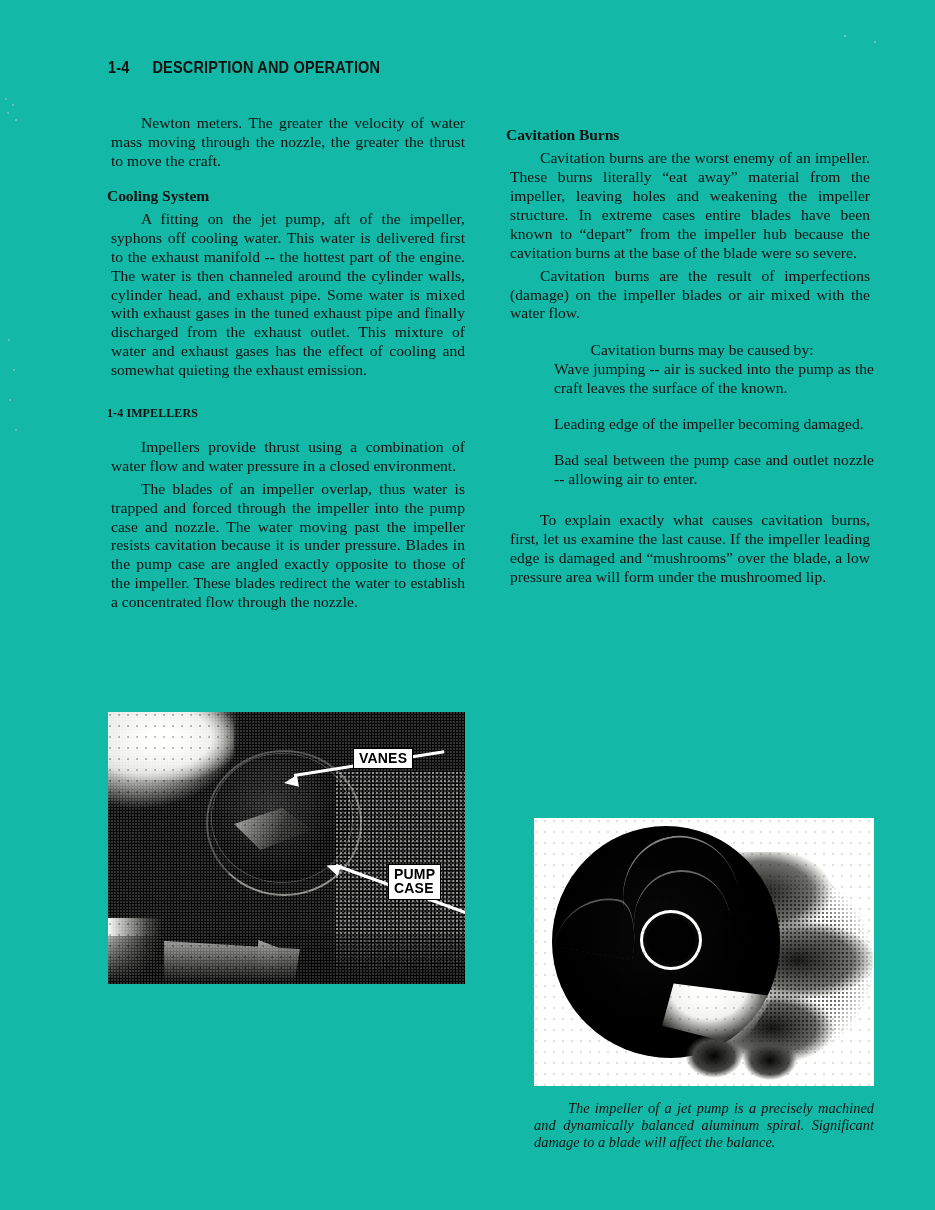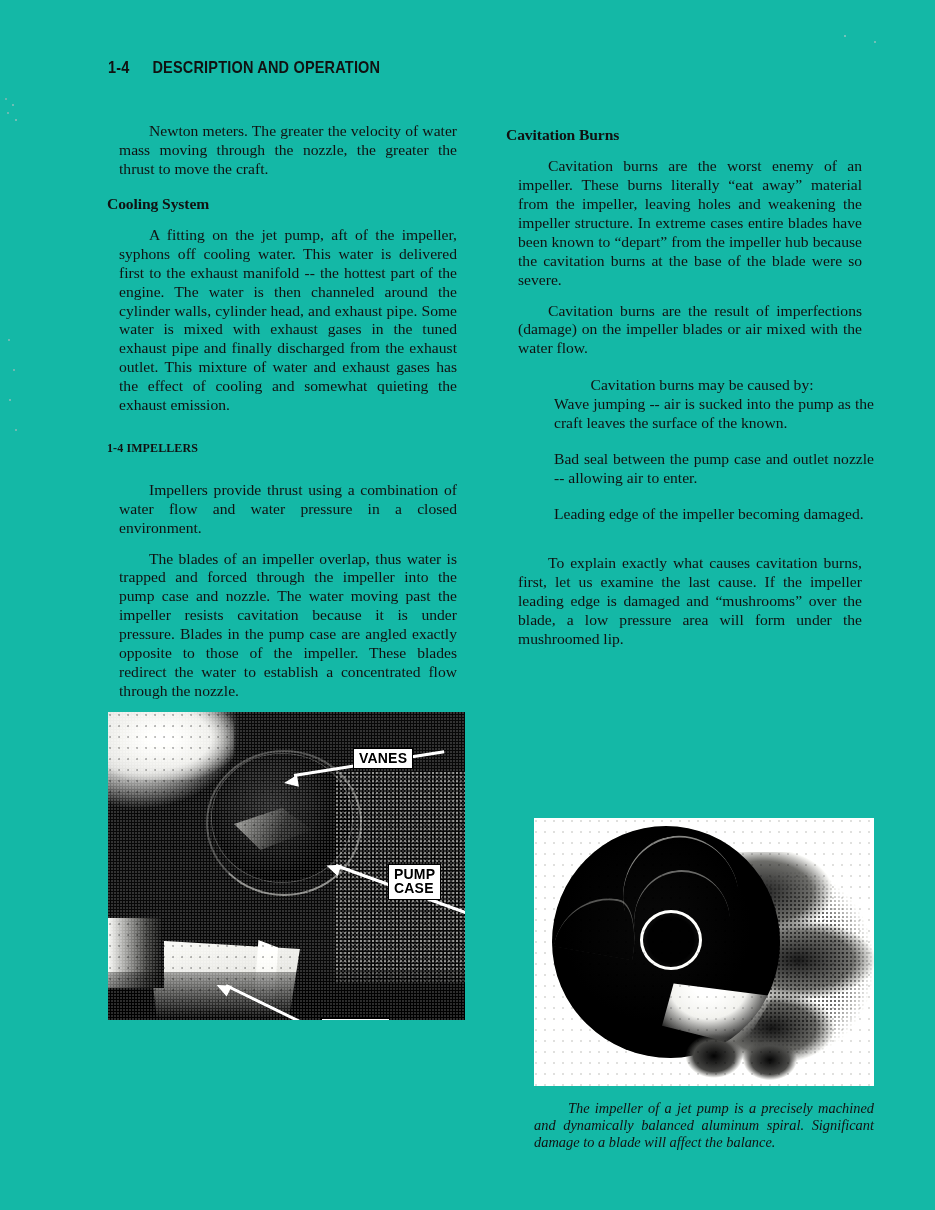--- a/index.html
+++ b/index.html
@@ -66,21 +66,21 @@
     top: 110px;
     width: 362px;
     font-size: 15.6px;
     line-height: 1.215;
     text-align: justify;
   }
   .col-left  { left: 107px; }
   .col-right { left: 506px; width: 368px; }
 
   p {
-    margin: 12px;
+    margin: 4px;
     text-indent: 30px;
     hyphens: manual;
   }
 
   h3.sub {
     margin: 16px 0 0 0;
     font-size: 15.6px;
     font-weight: bold;
     text-align: left;
     letter-spacing: -.1px;
@@ -215,32 +215,32 @@
 
     <h3 class="sub">Cavitation Burns</h3>
 
     <p>Cavitation burns are the worst enemy of an impeller.  These burns literally “eat away” material from the impeller, leaving holes and weakening the impeller structure.  In extreme cases entire blades have been known to “depart” from the impeller hub because the cavitation burns at the base of the blade were so severe.</p>
 
     <p>Cavitation burns are the result of imperfections (damage) on the impeller blades or air mixed with the water flow.</p>
 
     <div class="causelist">
       <p class="cause-head">Cavitation burns may be caused by:</p>
       <p class="cause-item">Wave jumping -- air is sucked into the pump as the craft leaves the surface of the known.</p>
+      <p class="cause-item">Leading edge of the impeller becoming damaged.</p>
       <p class="cause-item">Bad seal between the pump case and outlet nozzle -- allowing air to enter.</p>
-      <p class="cause-item">Leading edge of the impeller becoming damaged.</p>
     </div>
 
     <div class="gap-md"></div>
 
     <p>To explain exactly what causes cavitation burns, first, let us examine the last cause.  If the impeller leading edge is damaged and “mushrooms” over the blade, a low pressure area will form under the mushroomed lip.</p>
   </div>
 
   <figure style="left:108px; top:712px; width:357px;">
 
-    <div class="photo" style="width:357px; height:308px;">
+    <div class="photo" style="width:357px; height:272px;">
 
       <div style="position:absolute; inset:0; background:
             radial-gradient(ellipse 120px 90px at 30px 20px, #f2f2f0 0%, #cfcfcd 45%, #111 85%),
             radial-gradient(ellipse 150px 110px at 300px 40px, #1b1b1b 0%, #070707 70%),
             linear-gradient(180deg, #0a0a0a 0%, #0c0c0c 55%, #090909 100%);"></div>
 
       <div style="position:absolute; left:-14px; top:-8px; width:140px; height:76px;
                   background:radial-gradient(ellipse at 48% 45%, #fbfbf9 0%, #e6e6e3 48%, rgba(12,12,12,0) 78%);"></div>
 
       <div style="position:absolute; left:104px; top:42px; width:140px; height:128px;

